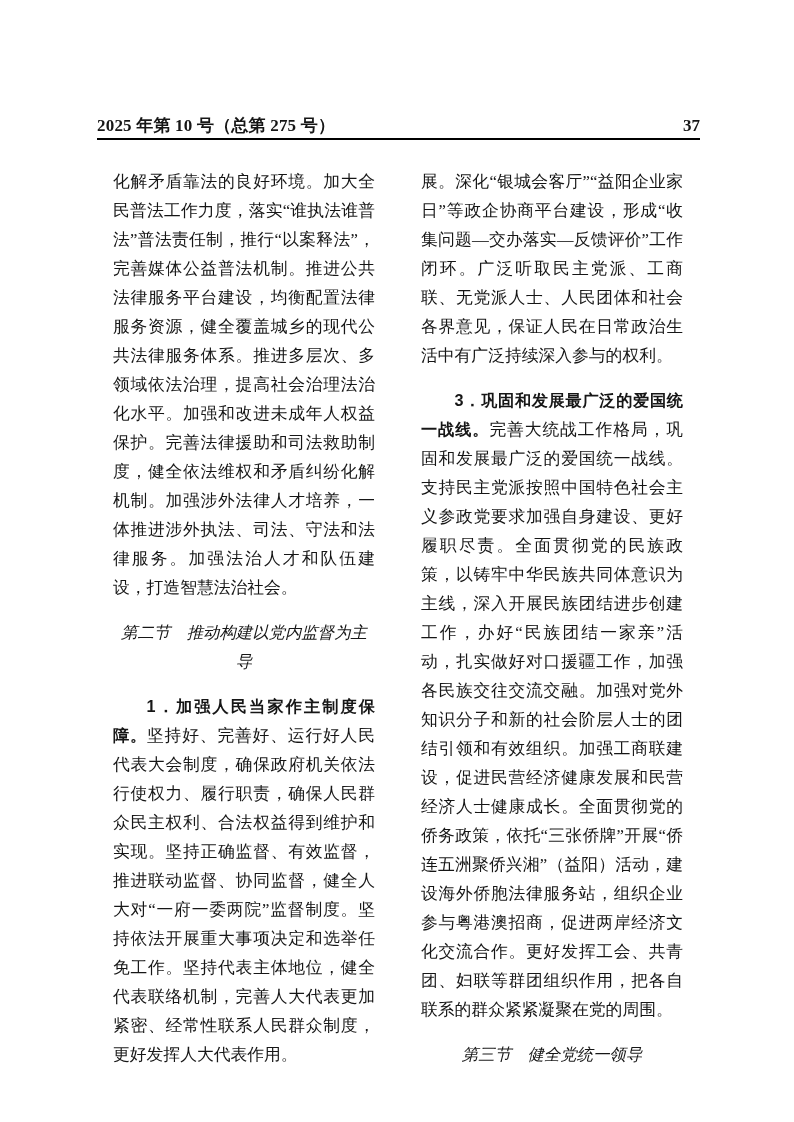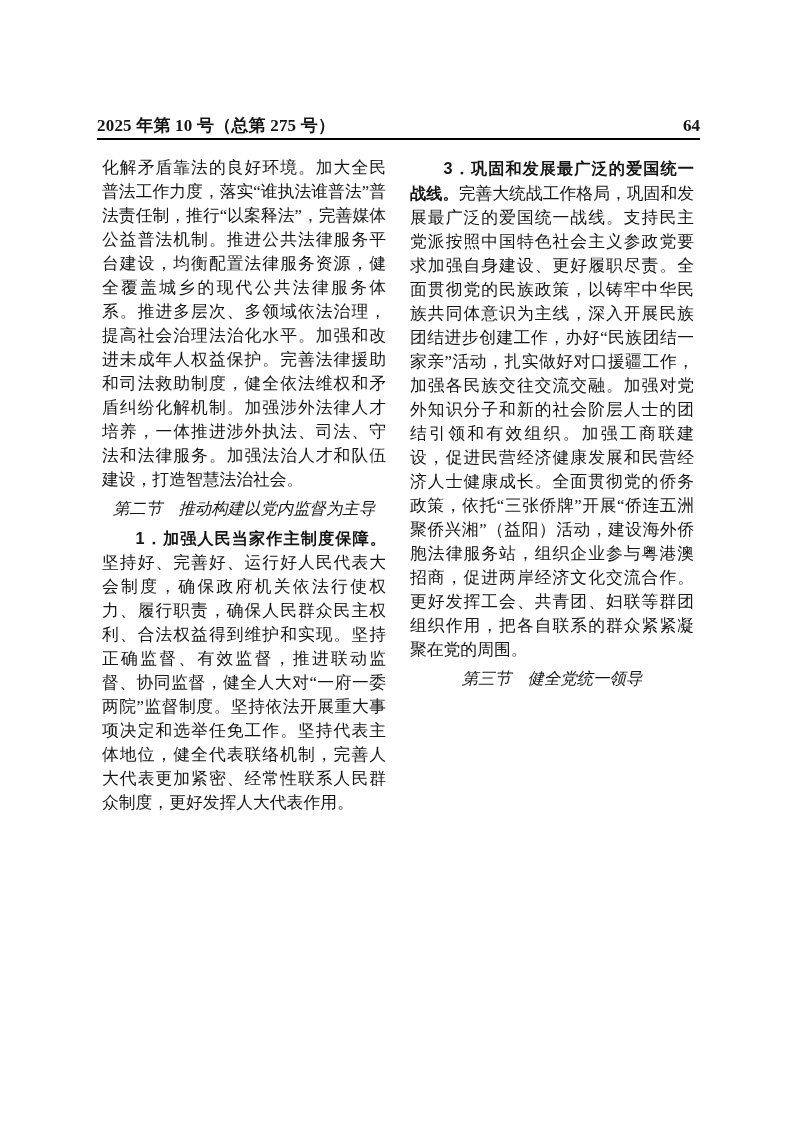--- a/index.html
+++ b/index.html
@@ -36,23 +36,23 @@
   .columns {
     display: flex;
     gap: 14px;
     margin-top: 11px;
   }
   .column {
     width: 294px;
     flex: 0 0 294px;
   }
   .column p {
-    margin: 5px;
+    margin: 16px;
     font-size: 16.8px;
-    line-height: 24px;
+    line-height: 29px;
     text-align: justify;
     text-justify: inter-ideograph;
   }
   p.para {
     text-indent: 2em;
   }
   p.para.no-indent {
     text-indent: 0;
   }
   p.section-heading {
@@ -67,28 +67,29 @@
     font-size: 16.2px;
   }
 </style>
 </head>
 <body>
 
 <div class="page">
 
   <div class="running-head">
     <span class="issue">2025 年第 10 号（总第 275 号）</span>
-    <span class="page-num">64</span>
+    <span class="page-num">37</span>
   </div>
 
   <div class="columns">
     <div class="column" id="col-left">
         <p class="para no-indent">化解矛盾靠法的良好环境。加大全民普法工作力度，落实“谁执法谁普法”普法责任制，推行“以案释法”，完善媒体公益普法机制。推进公共法律服务平台建设，均衡配置法律服务资源，健全覆盖城乡的现代公共法律服务体系。推进多层次、多领域依法治理，提高社会治理法治化水平。加强和改进未成年人权益保护。完善法律援助和司法救助制度，健全依法维权和矛盾纠纷化解机制。加强涉外法律人才培养，一体推进涉外执法、司法、守法和法律服务。加强法治人才和队伍建设，打造智慧法治社会。</p>
         <p class="section-heading">第二节　推动构建以党内监督为主导</p>
         <p class="para"><b>1．加强人民当家作主制度保障。</b>坚持好、完善好、运行好人民代表大会制度，确保政府机关依法行使权力、履行职责，确保人民群众民主权利、合法权益得到维护和实现。坚持正确监督、有效监督，推进联动监督、协同监督，健全人大对“一府一委两院”监督制度。坚持依法开展重大事项决定和选举任免工作。坚持代表主体地位，健全代表联络机制，完善人大代表更加紧密、经常性联系人民群众制度，更好发挥人大代表作用。</p>
       </div>
     <div class="column" id="col-right">
+        <p class="para no-indent">展。深化“银城会客厅”“益阳企业家日”等政企协商平台建设，形成“收集问题—交办落实—反馈评价”工作闭环。广泛听取民主党派、工商联、无党派人士、人民团体和社会各界意见，保证人民在日常政治生活中有广泛持续深入参与的权利。</p>
         <p class="para"><b>3．巩固和发展最广泛的爱国统一战线。</b>完善大统战工作格局，巩固和发展最广泛的爱国统一战线。支持民主党派按照中国特色社会主义参政党要求加强自身建设、更好履职尽责。全面贯彻党的民族政策，以铸牢中华民族共同体意识为主线，深入开展民族团结进步创建工作，办好“民族团结一家亲”活动，扎实做好对口援疆工作，加强各民族交往交流交融。加强对党外知识分子和新的社会阶层人士的团结引领和有效组织。加强工商联建设，促进民营经济健康发展和民营经济人士健康成长。全面贯彻党的侨务政策，依托“三张侨牌”开展“侨连五洲聚侨兴湘”（益阳）活动，建设海外侨胞法律服务站，组织企业参与粤港澳招商，促进两岸经济文化交流合作。更好发挥工会、共青团、妇联等群团组织作用，把各自联系的群众紧紧凝聚在党的周围。</p>
         <p class="section-heading">第三节　健全党统一领导</p>
       </div>
   </div>
 
 </div>
 
 </body></html>

